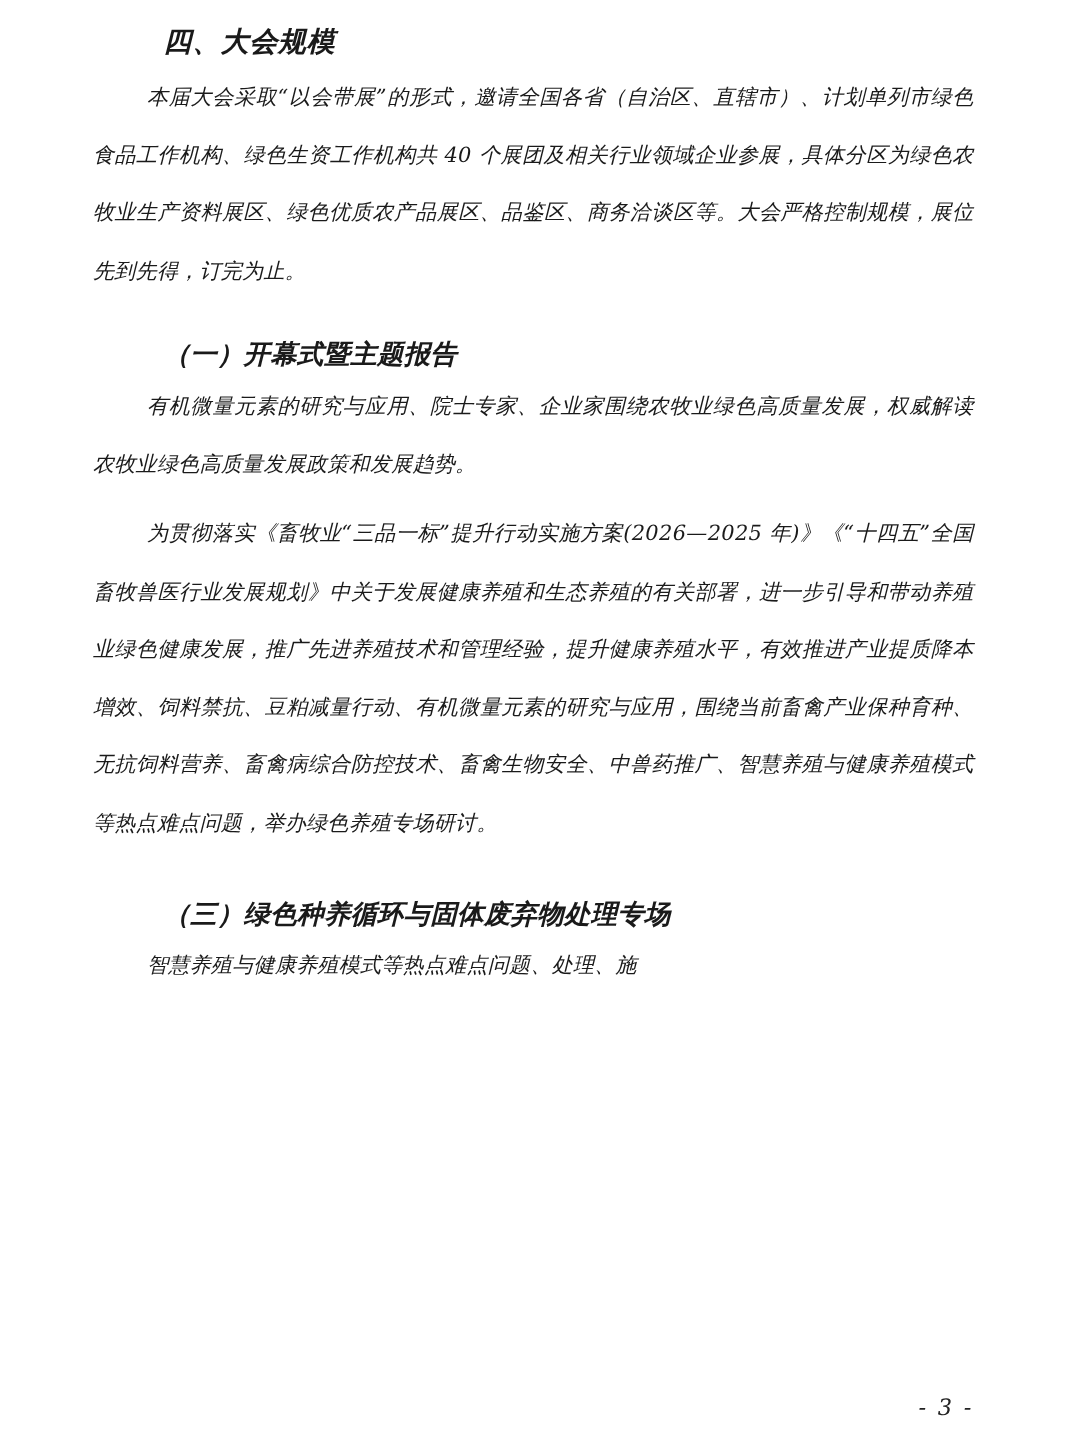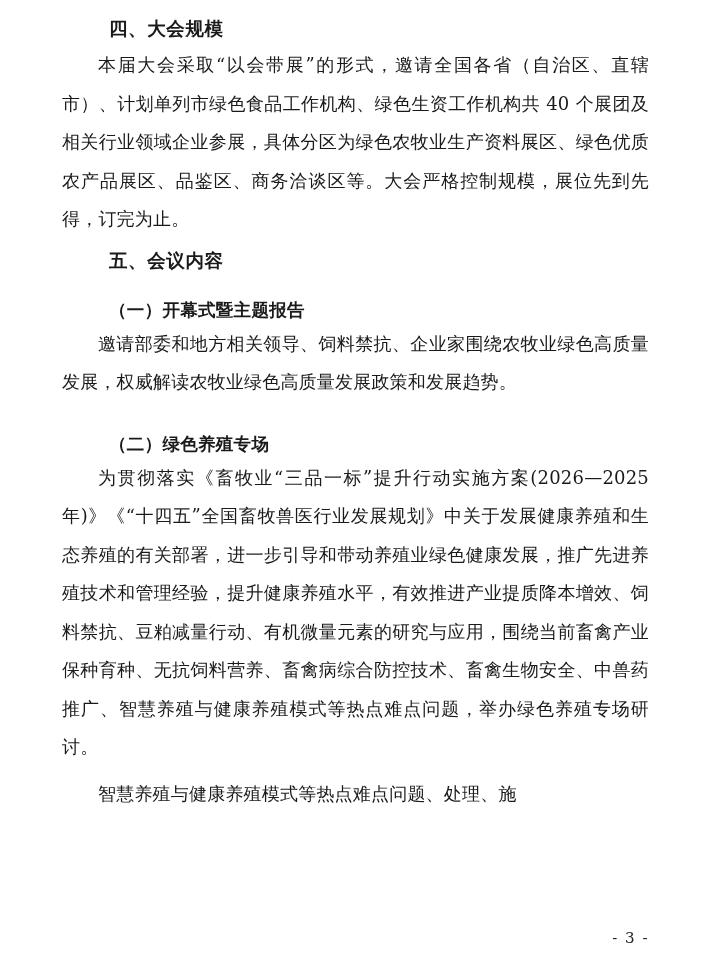--- a/index.html
+++ b/index.html
@@ -15,20 +15,21 @@
     color: #1a1a1a;
     overflow: hidden;
   }
   .page {
     position: absolute;
     left: 0; top: 0;
     width: 711px;
     height: 963px;
     box-sizing: border-box;
     padding: 14px 62px 0 62px;
+    font-style: italic;
   }
   .doc-body {
     width: 100%;
   }
   
   .heading {
     font-size: 18.5px;
     line-height: 30px;
     font-weight: bold;
     margin: 0 0 2px 0;
@@ -44,21 +45,21 @@
     font-size: 17.5px;
     line-height: 30px;
     font-weight: bold;
     margin: 19px 0 0 0;
     padding-left: 47px;
     letter-spacing: 0.3px;
     font-family: "DejaVu Sans", "Liberation Sans", sans-serif;
   }
   
   .para {
-    font-size: 18px;
+    font-size: 14px;
     line-height: 38.5px;
     margin: 0;
     text-align: justify;
     text-justify: inter-ideograph;
     text-indent: 36px;
     letter-spacing: 0.2px;
   }
   .gap-s { height: 3px; }
   .gap-m { height: 8px; }
   .page-number {
@@ -76,33 +77,32 @@
 
 <div class="page">
   <div class="doc-body">
 
     <h2 class="heading">四、大会规模</h2>
 
     <p class="para">本届大会采取“以会带展”的形式，邀请全国各省（自治区、直辖市）、计划单列市绿色食品工作机构、绿色生资工作机构共 40 个展团及相关行业领域企业参展，具体分区为绿色农牧业生产资料展区、绿色优质农产品展区、品鉴区、商务洽谈区等。大会严格控制规模，展位先到先得，订完为止。</p>
 
     <div class="gap-s"></div>
 
-    <h2 class="heading tight">五、会议内容</h2>
 
     <h3 class="subheading">（一）开幕式暨主题报告</h3>
 
-    <p class="para">邀请部委和地方相关领导、饲料禁抗、企业家围绕农牧业绿色高质量发展，权威解读农牧业绿色高质量发展政策和发展趋势。</p>
+    <p class="para">有机微量元素的研究与应用、院士专家、企业家围绕农牧业绿色高质量发展，权威解读农牧业绿色高质量发展政策和发展趋势。</p>
 
     <div class="gap-m"></div>
 
-    <h3 class="subheading">（二）绿色养殖专场</h3>
 
     <p class="para">为贯彻落实《畜牧业“三品一标”提升行动实施方案(2026—2025 年)》《“十四五”全国畜牧兽医行业发展规划》中关于发展健康养殖和生态养殖的有关部署，进一步引导和带动养殖业绿色健康发展，推广先进养殖技术和管理经验，提升健康养殖水平，有效推进产业提质降本增效、饲料禁抗、豆粕减量行动、有机微量元素的研究与应用，围绕当前畜禽产业保种育种、无抗饲料营养、畜禽病综合防控技术、畜禽生物安全、中兽药推广、智慧养殖与健康养殖模式等热点难点问题，举办绿色养殖专场研讨。</p>
 
     <div class="gap-m"></div>
 
+    <h3 class="subheading">（三）绿色种养循环与固体废弃物处理专场</h3>
 
     <p class="para">智慧养殖与健康养殖模式等热点难点问题、处理、施</p>
 
   </div>
 
   <div class="page-number">- 3 -</div>
 </div>
 
 </body></html>

